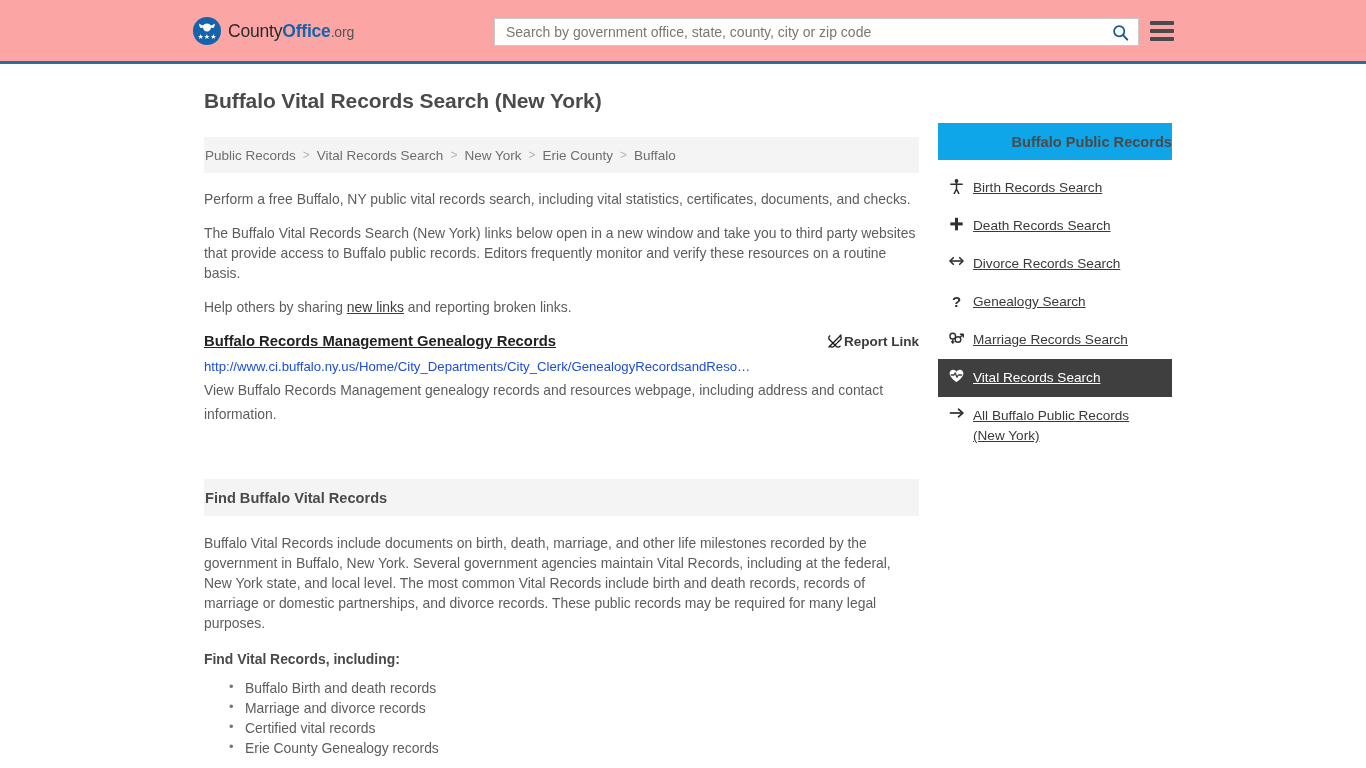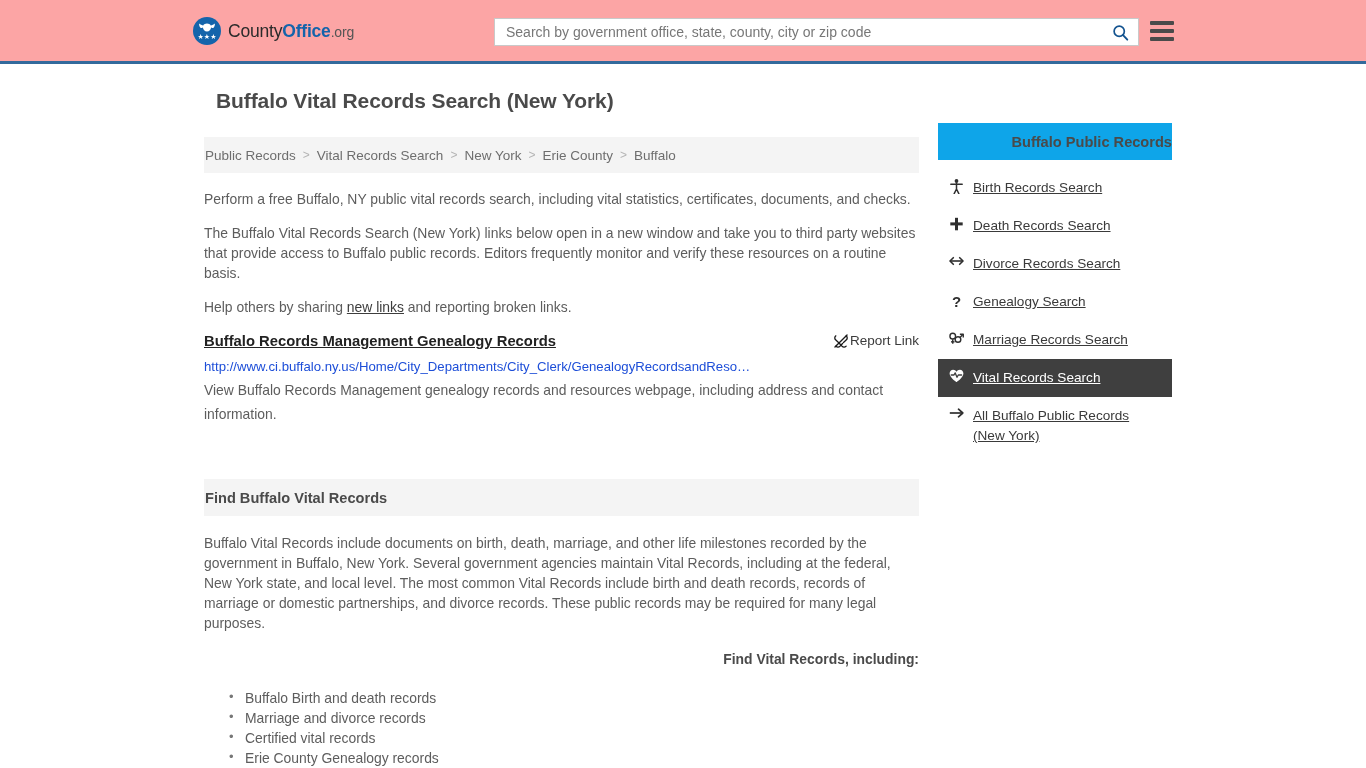--- a/index.html
+++ b/index.html
@@ -115,21 +115,21 @@
     left: 204px; top: 24px;
     width: 715px;
   }
   #side-col {
     position: absolute;
     left: 938px; top: 59px;
     width: 234px;
   }
 
   h1#page-title {
-    margin: 0 0 23px 12px;
+    margin: 0 0 23px 0;
     font-size: 21px;
     line-height: 26px;
     color: #4a4a4a;
     font-weight: bold;
     letter-spacing: -0.1px;
   }
 
   #breadcrumb {
     background: #f4f4f4;
     height: 36px;
@@ -169,27 +169,28 @@
   #result-title {
     font-size: 14.8px;
     font-weight: bold;
     color: #222;
     text-decoration: underline;
     cursor: pointer;
     line-height: 20px;
   }
   #report-link {
     display: flex;
-    align-items: flex-start;
+    align-items: flex-end;
     gap: 1px;
     font-size: 13.5px;
     color: #3b3b3b;
     cursor: pointer;
     white-space: nowrap;
     padding-top: 2px;
+    font-weight: bold;
   }
   #result-url {
     display: block;
     font-size: 13.2px;
     color: #1d4ed8;
     margin-top: 7px;
     line-height: 17px;
     word-break: break-all;
   }
   #result-desc {
@@ -217,22 +218,21 @@
   }
   #section-body {
     font-size: 13.9px;
     line-height: 20px;
     color: #5d5d5d;
   }
   #find-including {
     font-size: 13.9px;
     font-weight: bold;
     color: #4a4a4a;
-    margin: 18px 0 21px 0;
-    text-align: right;
+    margin: 18px 0 11px 0;
   }
   ul#vital-list {
     margin: 0;
     padding-left: 25px;
     list-style: none;
   }
   ul#vital-list li {
     font-size: 13.9px;
     line-height: 20px;
     color: #5d5d5d;

